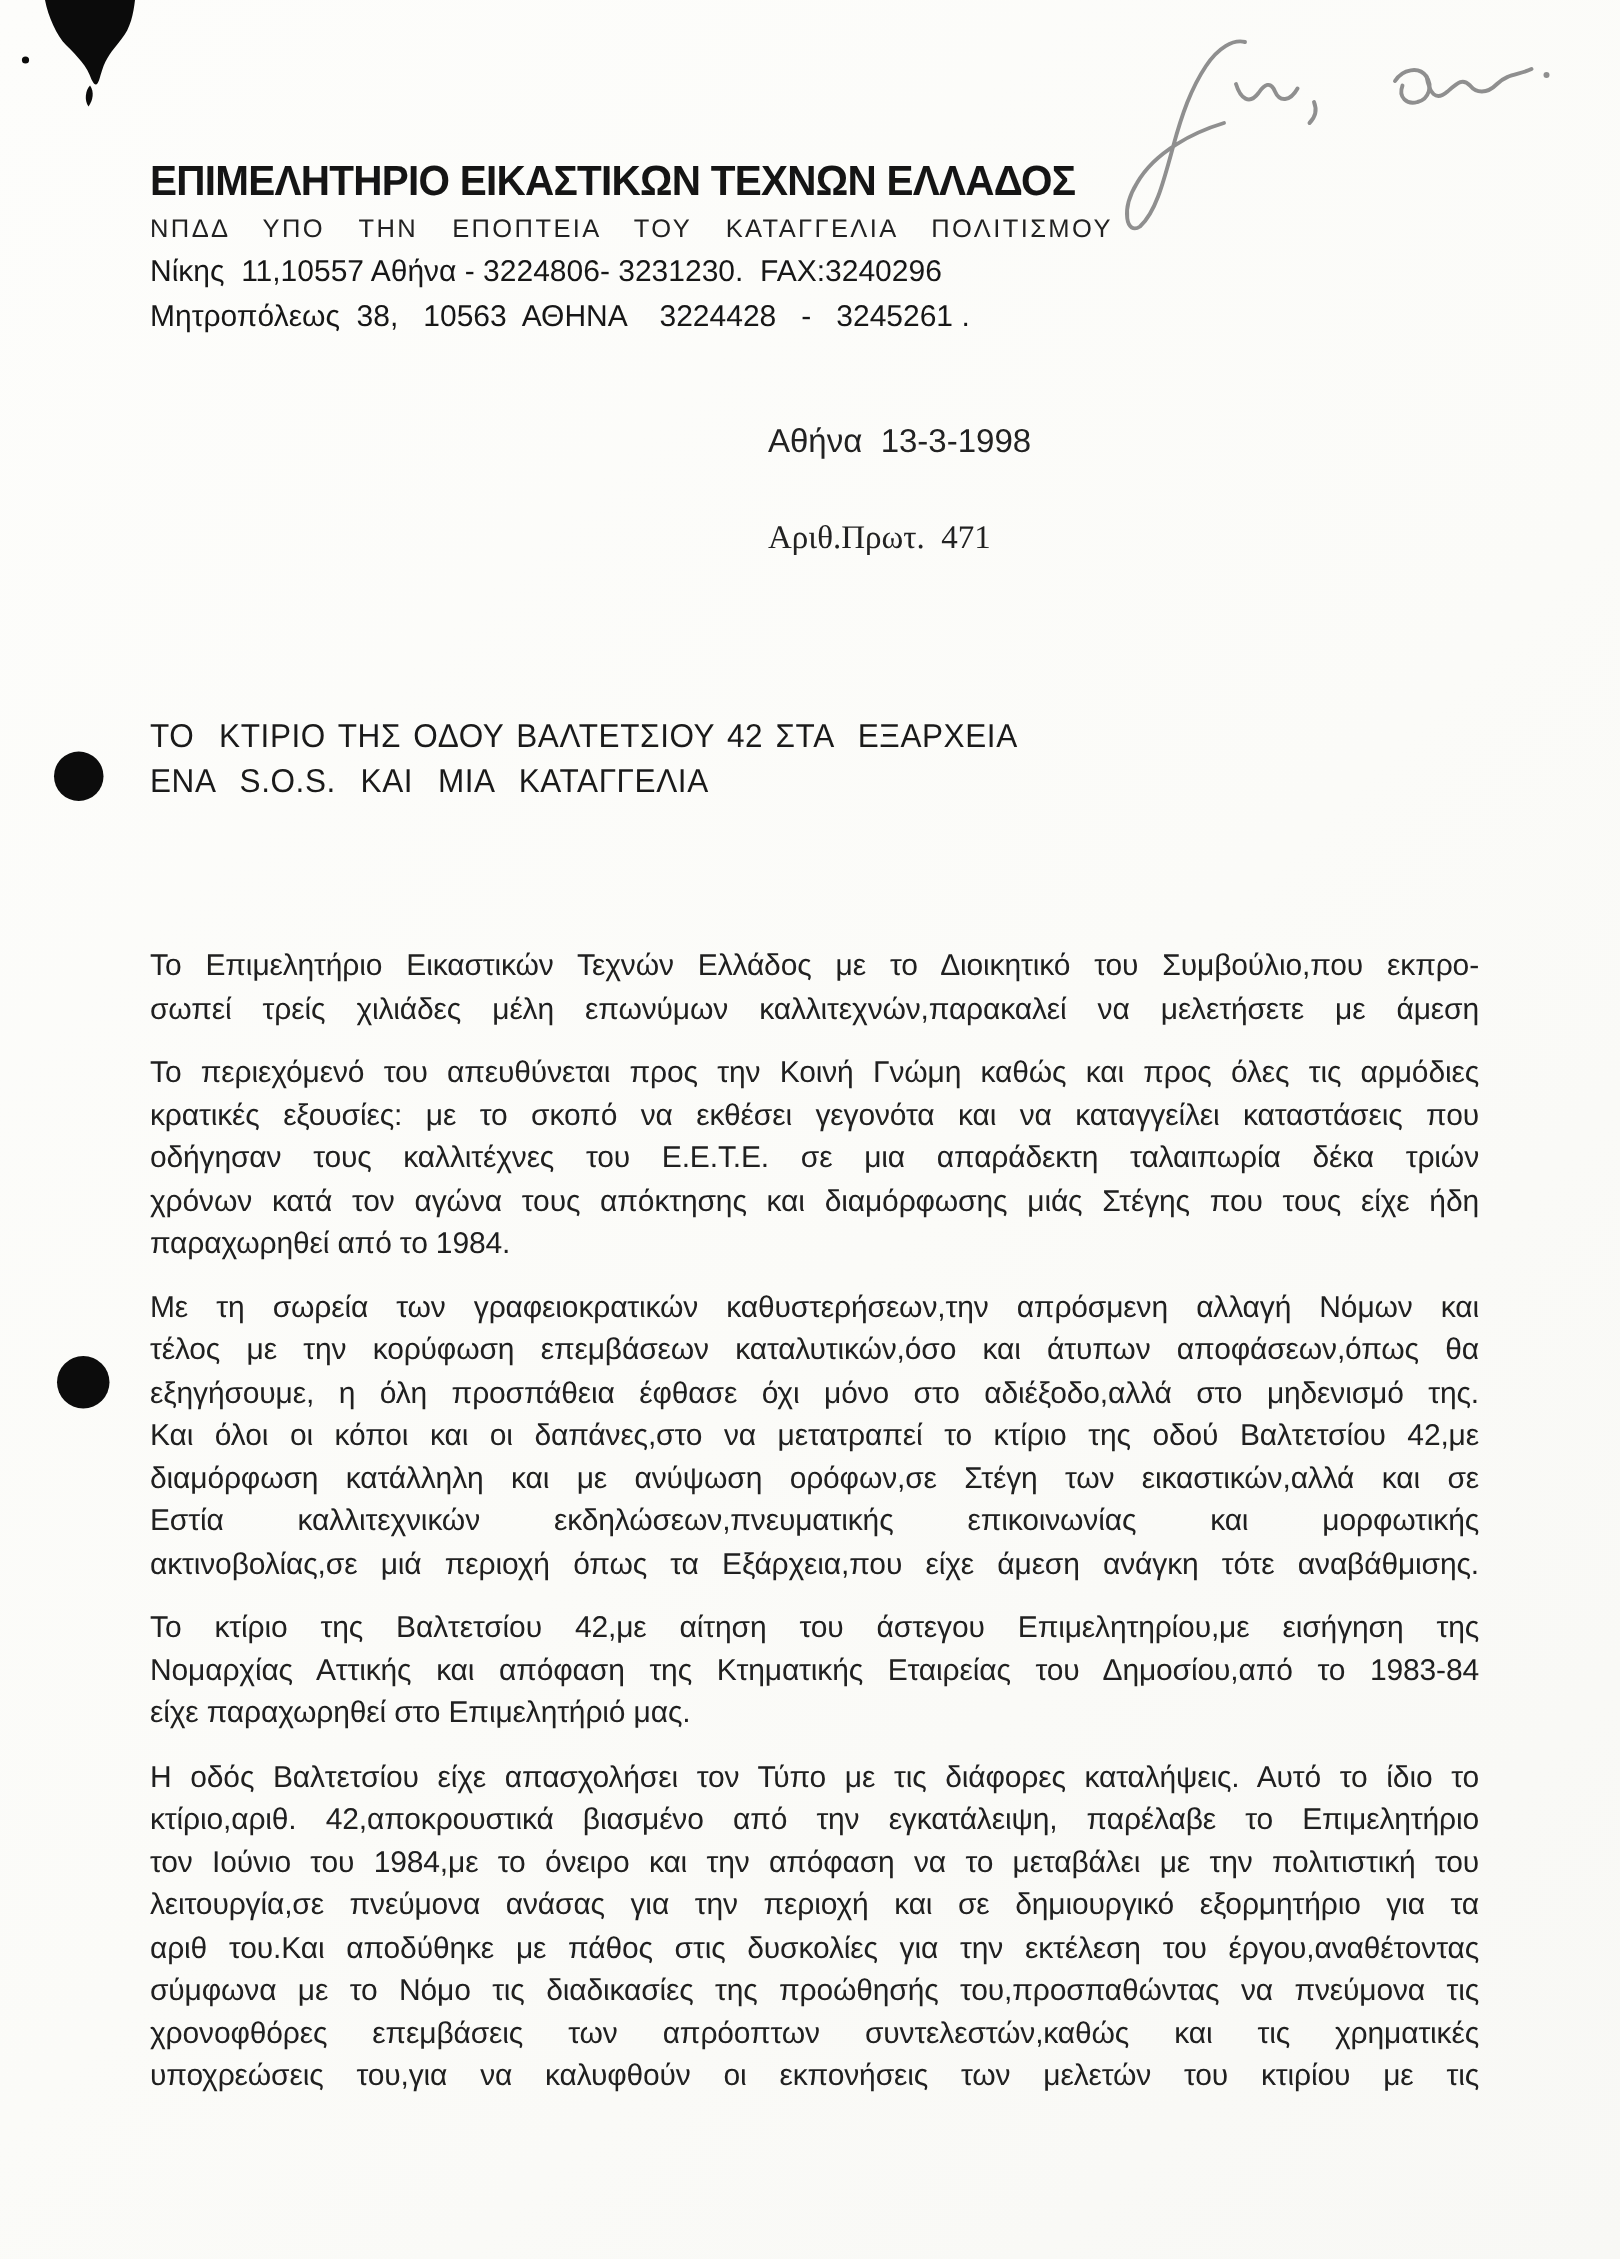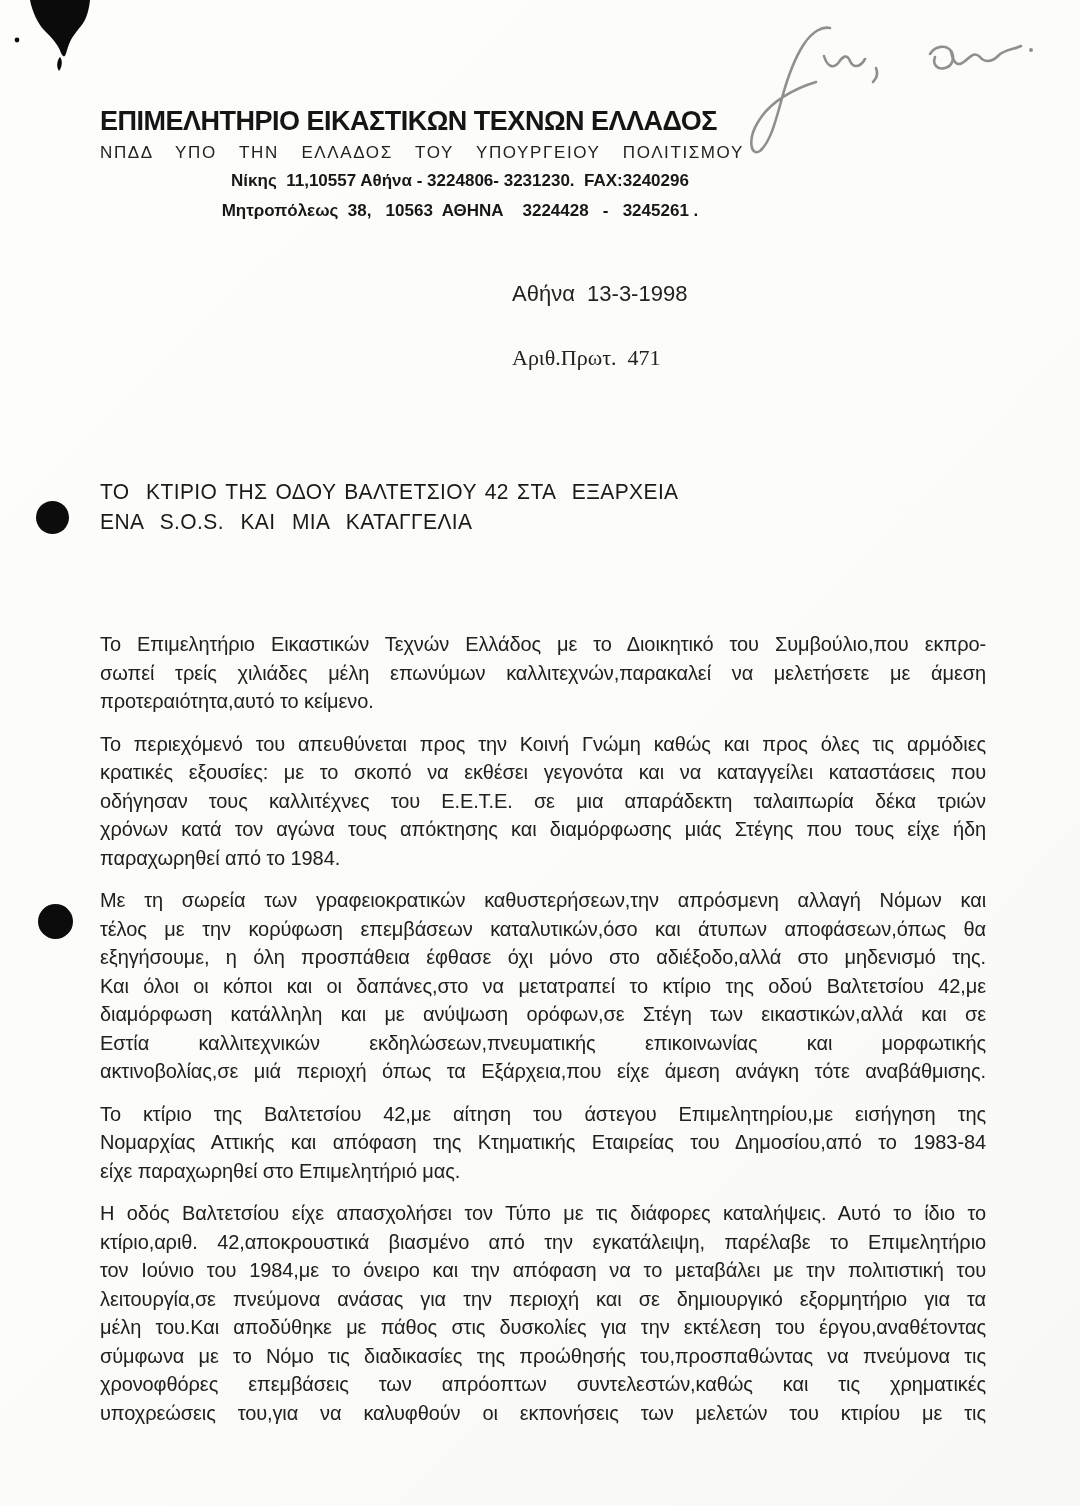--- a/index.html
+++ b/index.html
@@ -17,22 +17,22 @@
   .org-name{
     font-size:27px;font-weight:700;letter-spacing:-0.5px;
     color:#151515;white-space:pre-wrap;line-height:32px;
     transform:scaleY(1.04);transform-origin:left top;
   }
   .org-supervision{
     font-size:17px;font-weight:500;letter-spacing:1.6px;word-spacing:5px;
     color:#222;margin-top:4px;white-space:pre-wrap;line-height:26px;
   }
   .org-address{
-    font-size:17px;font-weight:700;letter-spacing:0px;
-    color:#171717;white-space:pre-wrap;line-height:30px;text-align:center;
+    font-size:20px;font-weight:400;letter-spacing:0px;
+    color:#171717;white-space:pre-wrap;line-height:30px;
   }
   
   .date-line{position:absolute;left:512px;top:281px;font-size:22px;color:#222;white-space:pre-wrap;}
   .protocol-line{position:absolute;left:512px;top:345px;font-size:22px;color:#222;white-space:pre-wrap;font-family:Liberation Serif, serif;}
   
   .doc-title{position:absolute;left:100px;top:476px;width:880px;text-align:left;}
   .doc-title .t-line{
     font-size:21px;font-weight:500;letter-spacing:0.4px;word-spacing:2px;
     line-height:30px;color:#1a1a1a;white-space:pre-wrap;
     transform:scaleY(1.05);transform-origin:center top;
@@ -71,41 +71,40 @@
       <path d="M106,50 C109,60 115,64 121,56 C125,50 129,48 132,55 C135,62 142,62 147,53"></path>
       <path d="M158,62 C160,67 159,72 155,76"></path>
       <path d="M212,48 C217,40 228,38 233,45 C237,51 235,60 227,62 C220,64 214,59 217,51"></path>
       <path d="M233,45 C235,56 239,62 247,55 C254,49 257,46 262,51 C266,56 273,57 280,50 C287,43 295,44 303,40"></path>
       <circle cx="313" cy="44" r="2" fill="#8f8f8f" stroke="none"></circle>
     </g>
   </svg>
 
   <div class="letterhead">
     <div class="org-name">ΕΠΙΜΕΛΗΤΗΡΙΟ ΕΙΚΑΣΤΙΚΩΝ ΤΕΧΝΩΝ ΕΛΛΑΔΟΣ</div>
-    <div class="org-supervision">ΝΠΔΔ  ΥΠΟ  ΤΗΝ  ΕΛΛΑΔΟΣ  ΤΟΥ  ΥΠΟΥΡΓΕΙΟΥ  ΠΟΛΙΤΙΣΜΟΥ</div>
+    <div class="org-supervision">ΝΠΔΔ  ΥΠΟ  ΤΗΝ  ΕΠΟΠΤΕΙΑ  ΤΟΥ  ΚΑΤΑΓΓΕΛΙΑ  ΠΟΛΙΤΙΣΜΟΥ</div>
     <div class="org-address">Νίκης  11,10557 Αθήνα - 3224806- 3231230.  FAX:3240296</div>
     <div class="org-address">Μητροπόλεως  38,   10563  ΑΘΗΝΑ    3224428   -   3245261 .</div>
   </div>
 
   <div class="date-line">Αθήνα  13-3-1998</div>
   <div class="protocol-line">Αριθ.Πρωτ.  471</div>
 
   <div class="hole-punch hp1"></div>
   <div class="hole-punch hp2"></div>
 
   <div class="doc-title">
     <div class="t-line">ΤΟ  ΚΤΙΡΙΟ ΤΗΣ ΟΔΟΥ ΒΑΛΤΕΤΣΙΟΥ 42 ΣΤΑ  ΕΞΑΡΧΕΙΑ</div>
     <div class="t-line">ΕΝΑ  S.O.S.  ΚΑΙ  ΜΙΑ  ΚΑΤΑΓΓΕΛΙΑ</div>
   </div>
 
   <div class="body-text">
       <div class="para">
         <div class="line">Το Επιμελητήριο Εικαστικών Τεχνών Ελλάδος με το Διοικητικό του Συμβούλιο,που εκπρο-</div>
         <div class="line">σωπεί τρείς χιλιάδες μέλη επωνύμων καλλιτεχνών,παρακαλεί να μελετήσετε με άμεση</div>
-        <div class="line last">προτεραιότητα,αυτό το κείμενο.</div>
       </div>
       <div class="para">
         <div class="line">Το περιεχόμενό του απευθύνεται προς την Κοινή Γνώμη καθώς και προς όλες τις αρμόδιες</div>
         <div class="line">κρατικές εξουσίες: με το σκοπό να εκθέσει γεγονότα και να καταγγείλει καταστάσεις που</div>
         <div class="line">οδήγησαν τους καλλιτέχνες του Ε.Ε.Τ.Ε. σε μια απαράδεκτη ταλαιπωρία δέκα τριών</div>
         <div class="line">χρόνων κατά τον αγώνα τους απόκτησης και διαμόρφωσης μιάς Στέγης που τους είχε ήδη</div>
         <div class="line last">παραχωρηθεί από το 1984.</div>
       </div>
       <div class="para">
         <div class="line">Με τη σωρεία των γραφειοκρατικών καθυστερήσεων,την απρόσμενη αλλαγή Νόμων και</div>
@@ -119,20 +118,20 @@
       <div class="para">
         <div class="line">Το κτίριο της Βαλτετσίου 42,με αίτηση του άστεγου Επιμελητηρίου,με εισήγηση της</div>
         <div class="line">Νομαρχίας Αττικής και απόφαση της Κτηματικής Εταιρείας του Δημοσίου,από το 1983-84</div>
         <div class="line last">είχε παραχωρηθεί στο Επιμελητήριό μας.</div>
       </div>
       <div class="para">
         <div class="line">Η οδός Βαλτετσίου είχε απασχολήσει τον Τύπο με τις διάφορες καταλήψεις. Αυτό το ίδιο το</div>
         <div class="line">κτίριο,αριθ. 42,αποκρουστικά βιασμένο από την εγκατάλειψη, παρέλαβε το Επιμελητήριο</div>
         <div class="line">τον Ιούνιο του 1984,με το όνειρο και την απόφαση να το μεταβάλει με την πολιτιστική του</div>
         <div class="line">λειτουργία,σε πνεύμονα ανάσας για την περιοχή και σε δημιουργικό εξορμητήριο για τα</div>
-        <div class="line">μέλη του.Και αποδύθηκε με πάθος στις δυσκολίες για την εκτέλεση του έργου,αναθέτοντας</div>
+        <div class="line">αριθ του.Και αποδύθηκε με πάθος στις δυσκολίες για την εκτέλεση του έργου,αναθέτοντας</div>
         <div class="line">σύμφωνα με το Νόμο τις διαδικασίες της προώθησής του,προσπαθώντας να πνεύμονα τις</div>
         <div class="line">χρονοφθόρες επεμβάσεις των απρόοπτων συντελεστών,καθώς και τις χρηματικές</div>
         <div class="line">υποχρεώσεις του,για να καλυφθούν οι εκπονήσεις των μελετών του κτιρίου με τις</div>
       </div>
     </div>
 
 </div>
 
 </body></html>

